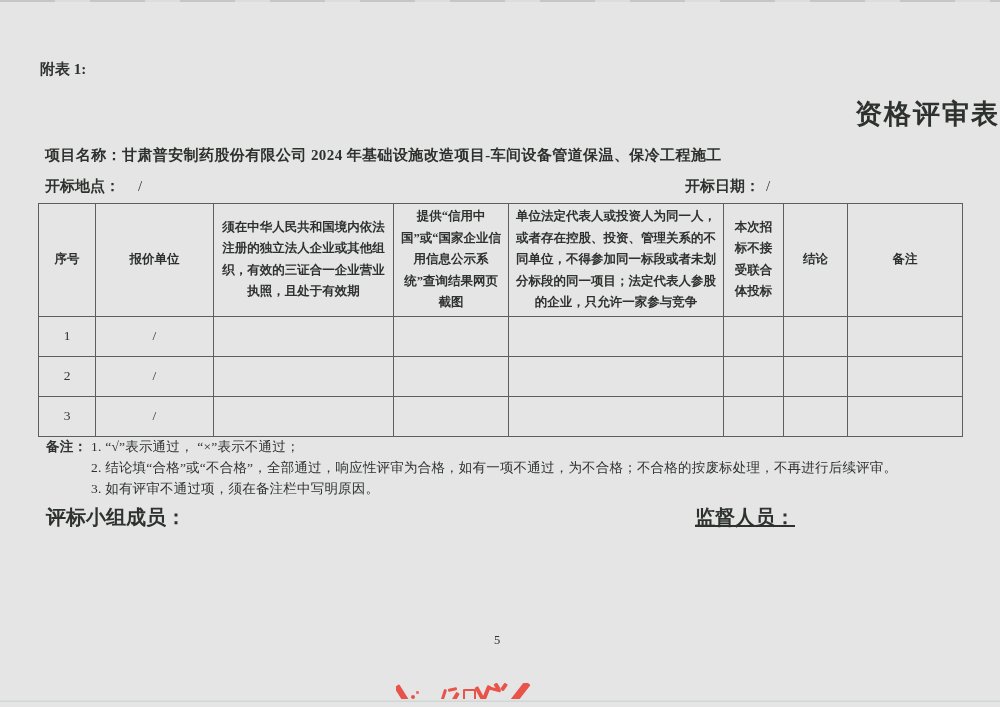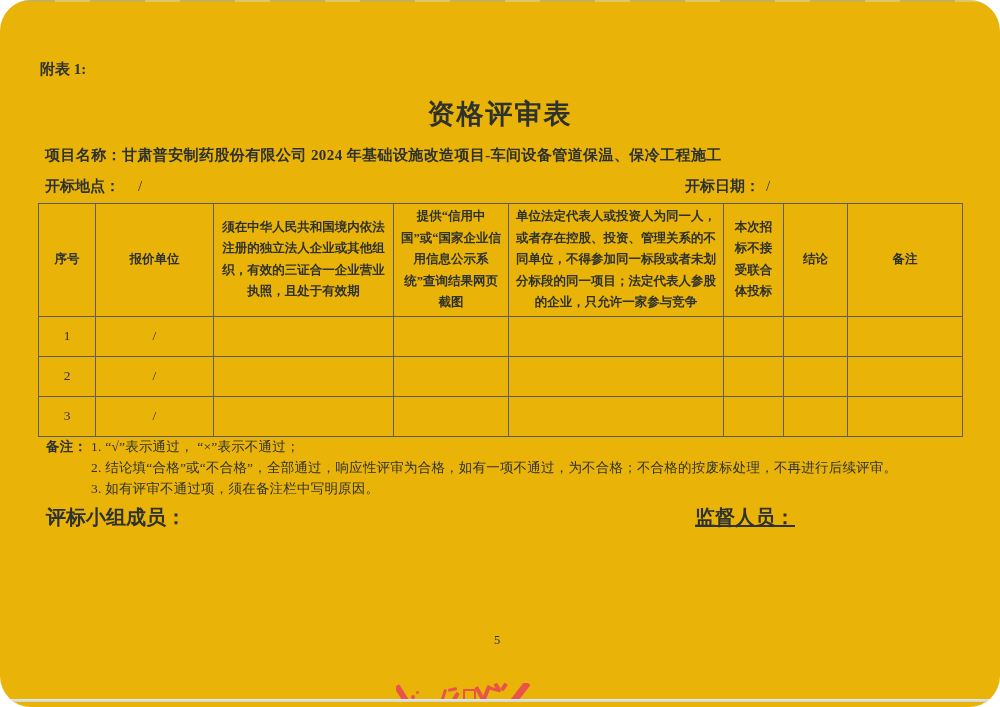--- a/index.html
+++ b/index.html
@@ -1,37 +1,36 @@
 <!DOCTYPE html>
 <html style="--ink: #2e322f; --border: #5e5e5e; --stamp: #e8544a;"><head>
 <meta charset="utf-8">
 <style>
   html,body { margin:0; padding:0; background:#ffffff; }
   .page {
     position:relative; width:1000px; height:707px; margin:0 auto;
-    background:#eab308; overflow:hidden;
+    background:#e5e5e5; overflow:hidden;
     font-family:"Liberation Serif","DejaVu Serif",serif;
     color:var(--ink,#2e322f);
-    border-radius:31px;
   }
   .scan-edge-top {
     position:absolute; top:0; left:0; right:0; height:2px;
     background:repeating-linear-gradient(90deg,#a4a9a6 0 55px,#d3d7d4 55px 90px);
     opacity:.5;
   }
   .scan-edge-bottom {
     position:absolute; top:699px; left:0; right:0; height:3px;
     background:linear-gradient(#e6eae8,#ccd3d0);
   }
   .scan-tick { position:absolute; top:700px; left:576px; width:11px; height:2px; background:#8ed4cb; }
 
   .appendix { position:absolute; left:40px; top:60px; font-size:15px; font-weight:bold; }
   .doc-title {
     position:absolute; left:0; right:0; top:96px; margin:0;
-    text-align:center; font-size:27px; font-weight:bold; letter-spacing:2px;
+    text-align:right; font-size:27px; font-weight:bold; letter-spacing:2px;
   }
   .project-line { position:absolute; left:45px; top:146px; font-size:15px; font-weight:bold; letter-spacing:.4px; white-space:nowrap; }
   .project-line .lbl { }
   .bid-line { position:absolute; left:45px; top:177px; right:38px; font-size:15px; font-weight:bold; }
   .bid-line .val { margin-left:18px; font-weight:normal; }
   .bid-date { position:absolute; left:640px; top:0; }
   .bid-date .val { margin-left:6px; }
 
   table.qual-table {
     position:absolute; left:38px; top:203px; width:924px;

